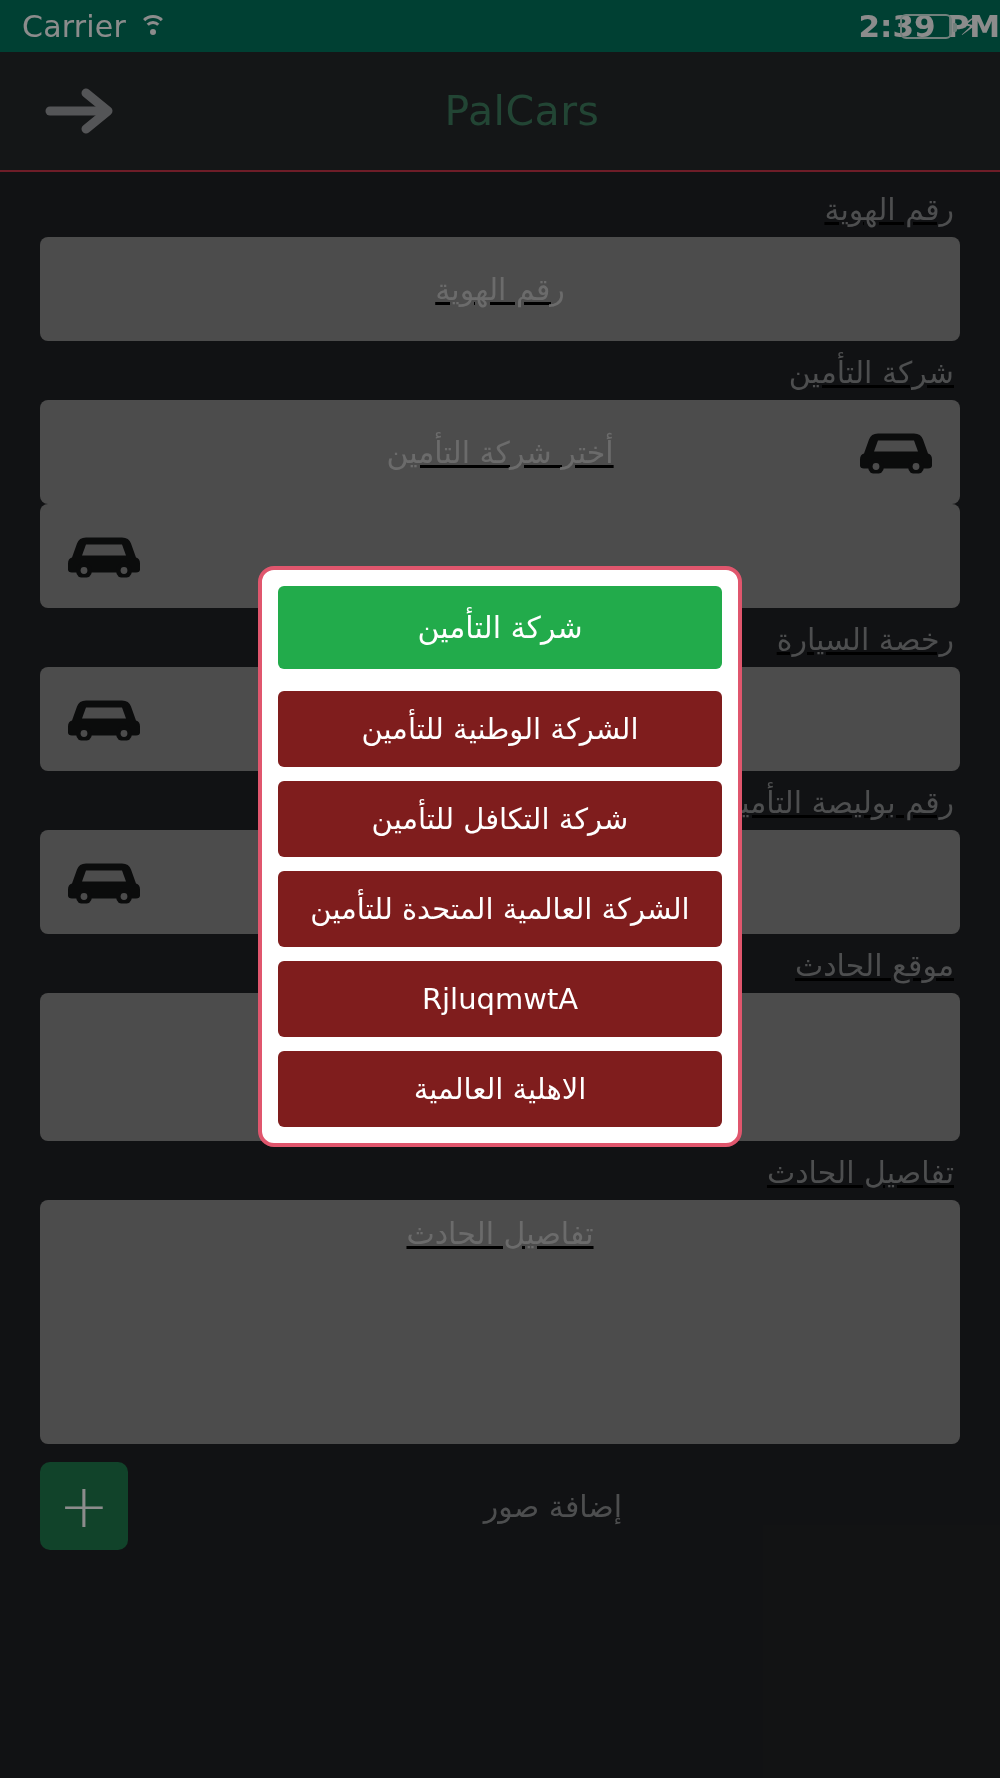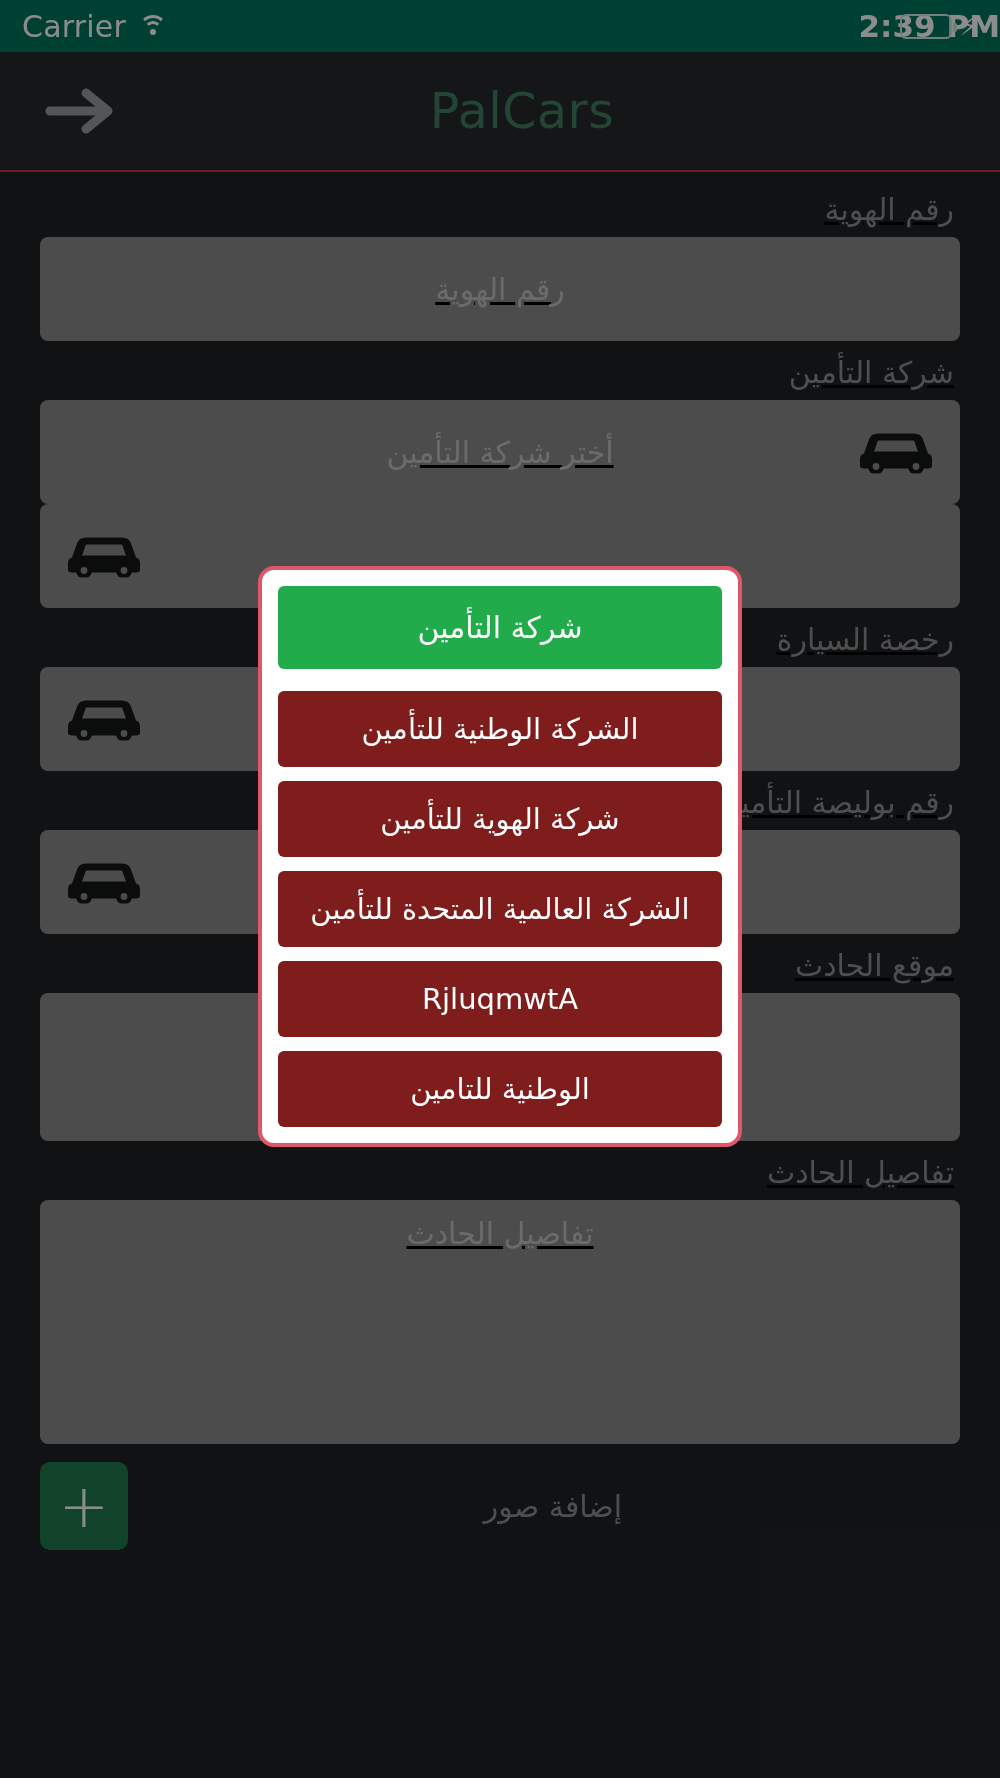--- a/index.html
+++ b/index.html
@@ -81,21 +81,21 @@
   .appbar {
     position: relative;
     height: 120px;
     background: #26282b;
     display: flex;
     align-items: center;
     justify-content: center;
     border-bottom: 2px solid #c8354a;
   }
   .app-title {
-    font-size: 49px;
+    font-size: 41px;
     color: #3f7f60;
     letter-spacing: .5px;
     direction: ltr;
     margin-left: 44px;
   }
   .arrow-btn {
     position: absolute;
     left: 44px;
     top: 50%;
     transform: translateY(-50%);
@@ -315,19 +315,19 @@
     <div class="add-photos-label">إضافة صور</div>
     <div class="plus-btn">
       <span>+</span>
     </div>
   </div>
 
   <div class="overlay"></div>
   <div class="dialog">
     <div class="dialog-title">شركة التأمين</div>
     <div class="dialog-item">الشركة الوطنية للتأمين</div>
-    <div class="dialog-item">شركة الهوية للتأمين</div>
+    <div class="dialog-item">شركة التكافل للتأمين</div>
     <div class="dialog-item">الشركة العالمية المتحدة للتأمين</div>
     <div class="dialog-item ltr">RjluqmwtA</div>
-    <div class="dialog-item">الوطنية للتامين</div>
+    <div class="dialog-item">الاهلية العالمية</div>
   </div>
 
 </div>
 
 </body></html>

